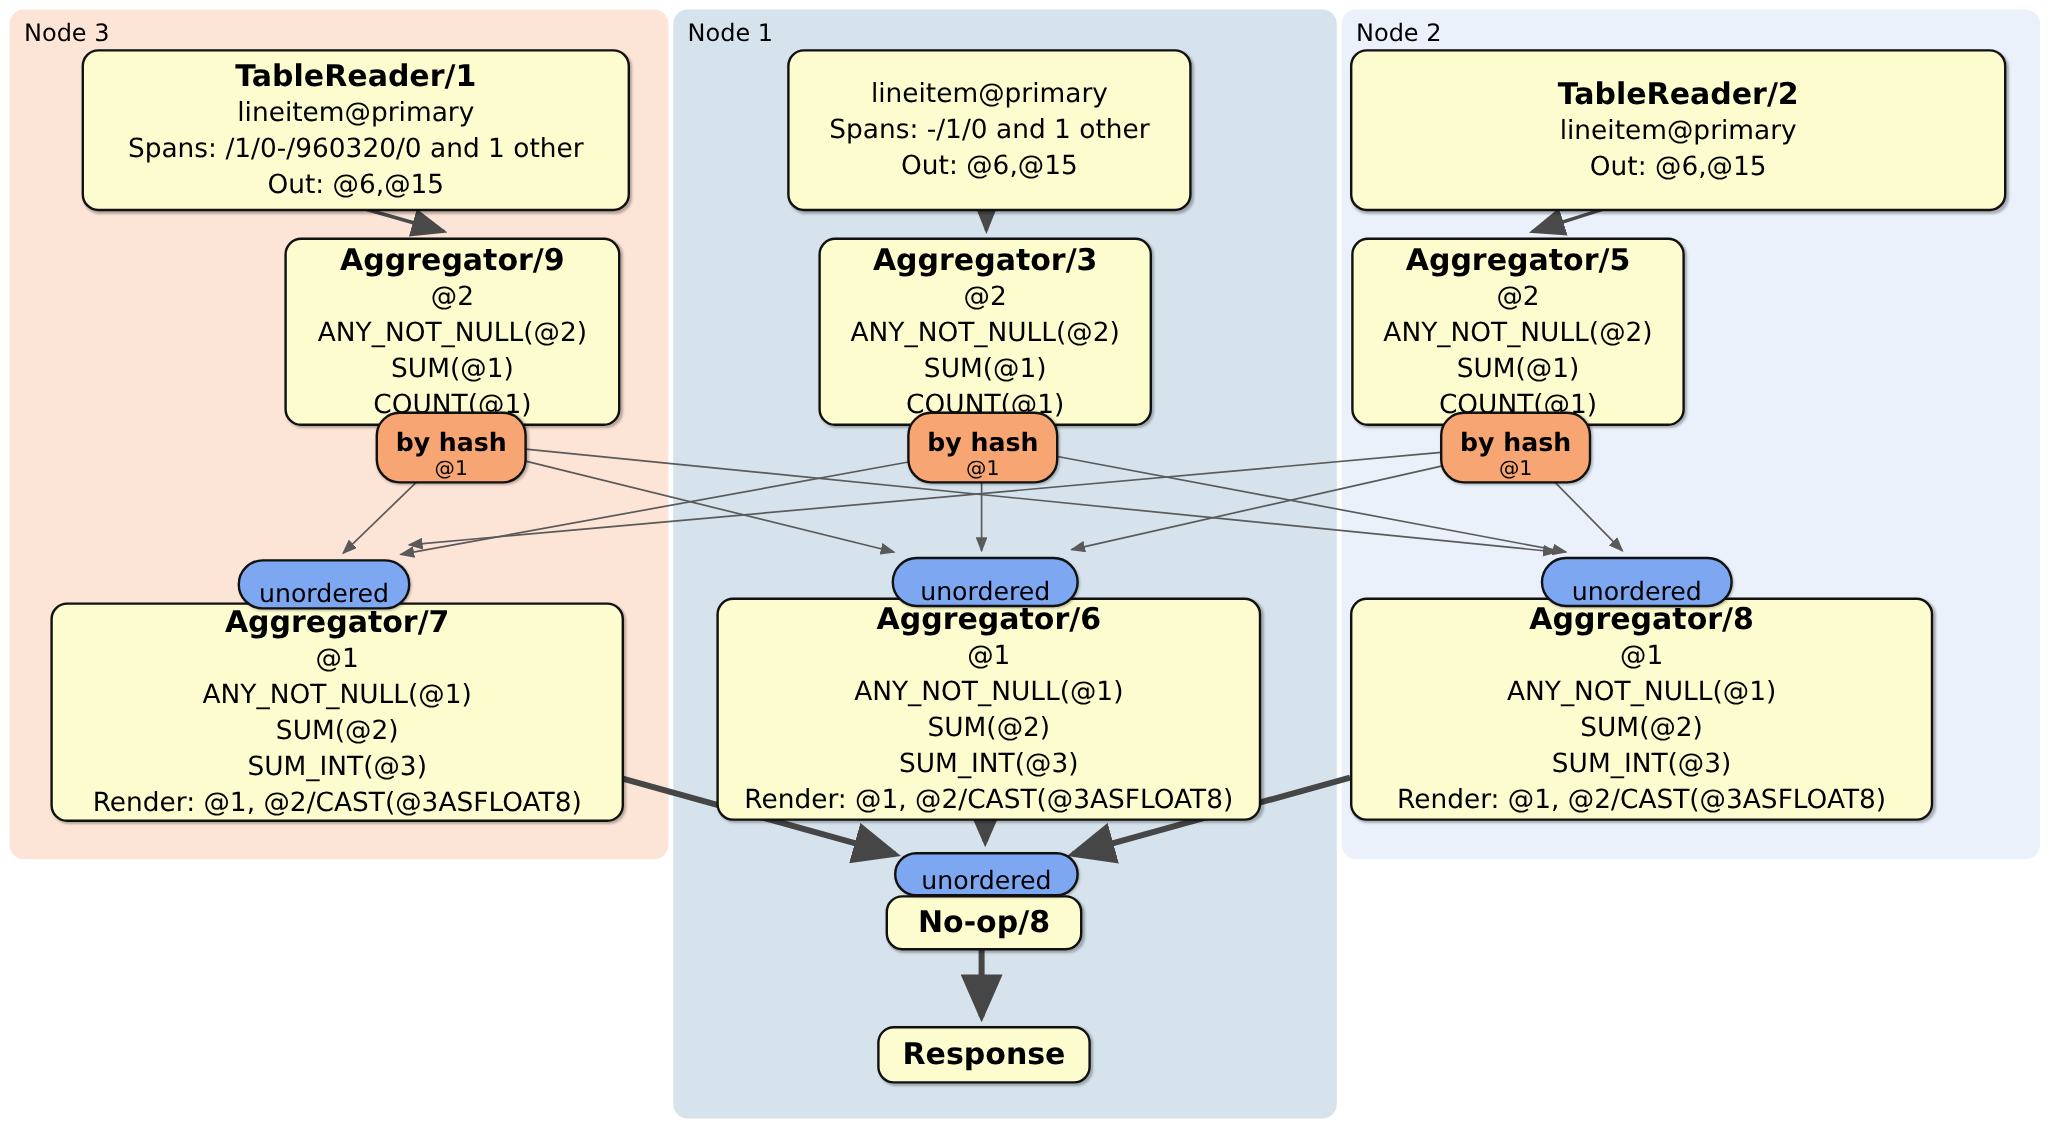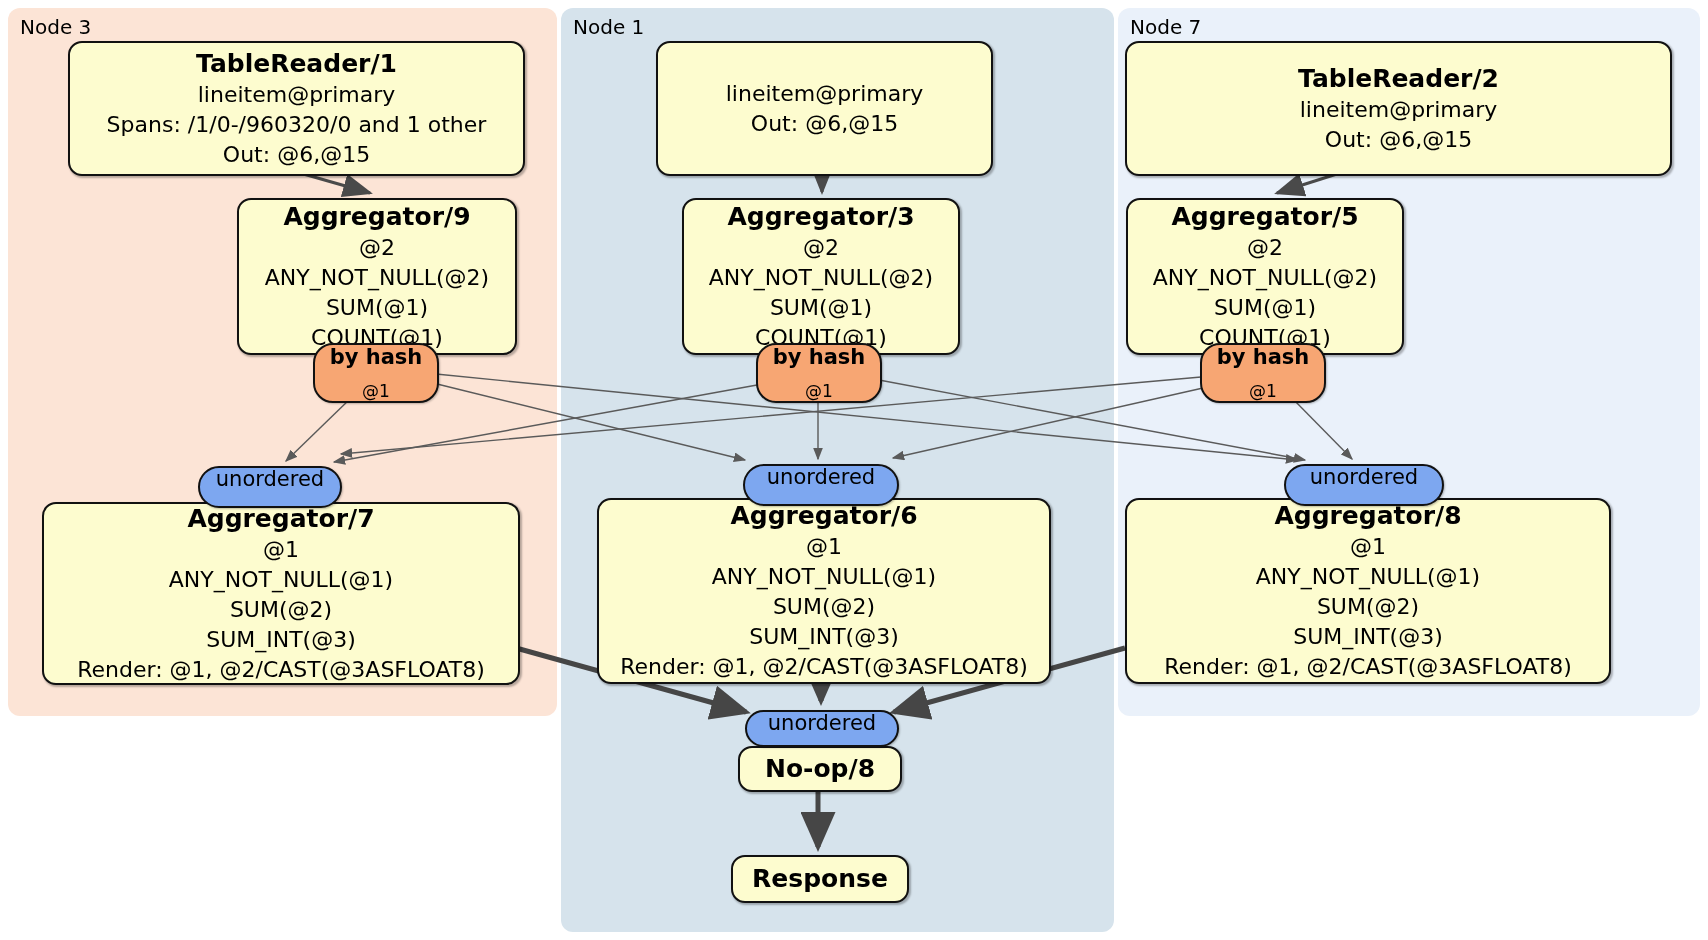--- a/index.html
+++ b/index.html
@@ -19,42 +19,42 @@
   .proc{
     position:absolute;z-index:3;background:var(--box_bg);
     border:2px solid var(--box_border);border-radius:14px;
     display:flex;flex-direction:column;justify-content:center;align-items:center;
     text-align:center;box-shadow:1.5px 1.5px 2px rgba(0,0,0,.28);
   }
   .proc .title{font-weight:bold;font-size:25px;line-height:32px;white-space:nowrap;}
   .proc .line{font-size:22px;line-height:30px;white-space:nowrap;}
   .oval{
     position:absolute;z-index:4;border:2px solid var(--box_border);
-    display:flex;flex-direction:column;justify-content:space-between;align-items:center;
+    display:flex;flex-direction:column;justify-content:flex-end;align-items:center;
     text-align:center;box-shadow:1px 1px 2px rgba(0,0,0,.25);
   }
   .router{background:var(--router_bg);border-radius:20px;}
   .router .rlabel{font-weight:bold;font-size:21px;line-height:24px;}
   .router .rdetail{font-size:17px;line-height:20px;}
   .sync{background:var(--sync_bg);border-radius:999px;}
   .sync .slabel{font-weight:normal;font-size:21px;line-height:22px;}
 </style>
 </head>
 <body>
 
 <div class="canvas">
 
   <div class="node-region" id="node3" style="left:8px;top:8px;width:549px;height:708px">
     <span class="node-label">Node 3</span>
   </div>
   <div class="node-region" id="node1" style="left:561px;top:8px;width:553px;height:924px">
     <span class="node-label">Node 1</span>
   </div>
   <div class="node-region" id="node2" style="left:1118px;top:8px;width:582px;height:708px">
-    <span class="node-label">Node 7</span>
+    <span class="node-label">Node 2</span>
   </div>
 
   <svg class="edges" width="1708" height="940">
     <defs>
       <marker id="arr-thin" markerWidth="9" markerHeight="7" refX="8" refY="3.5" orient="auto">
         <path d="M0,0 L9,3.5 L0,7 Z" fill="var(--edge_thin)"></path>
       </marker>
       <marker id="arr-med" markerWidth="10" markerHeight="8" refX="9" refY="4" orient="auto">
         <path d="M0,0 L10,4 L0,8 Z" fill="var(--edge_med)"></path>
       </marker>
@@ -85,20 +85,21 @@
   </svg>
 
   <div class="proc" style="left:68px;top:41px;width:453px;height:131px">
     <div class="title">TableReader/1</div>
     <div class="line">lineitem@primary</div>
     <div class="line">Spans: /1/0-/960320/0 and 1 other</div>
     <div class="line">Out: @6,@15</div>
   </div>
   <div class="proc" style="left:656px;top:41px;width:333px;height:131px">
     <div class="line">lineitem@primary</div>
+    <div class="line">Spans: -/1/0 and 1 other</div>
     <div class="line">Out: @6,@15</div>
   </div>
   <div class="proc" style="left:1125px;top:41px;width:543px;height:131px">
     <div class="title">TableReader/2</div>
     <div class="line">lineitem@primary</div>
     <div class="line">Out: @6,@15</div>
   </div>
 
   <div class="proc" style="left:237px;top:198px;width:276px;height:153px">
     <div class="title">Aggregator/9</div>

